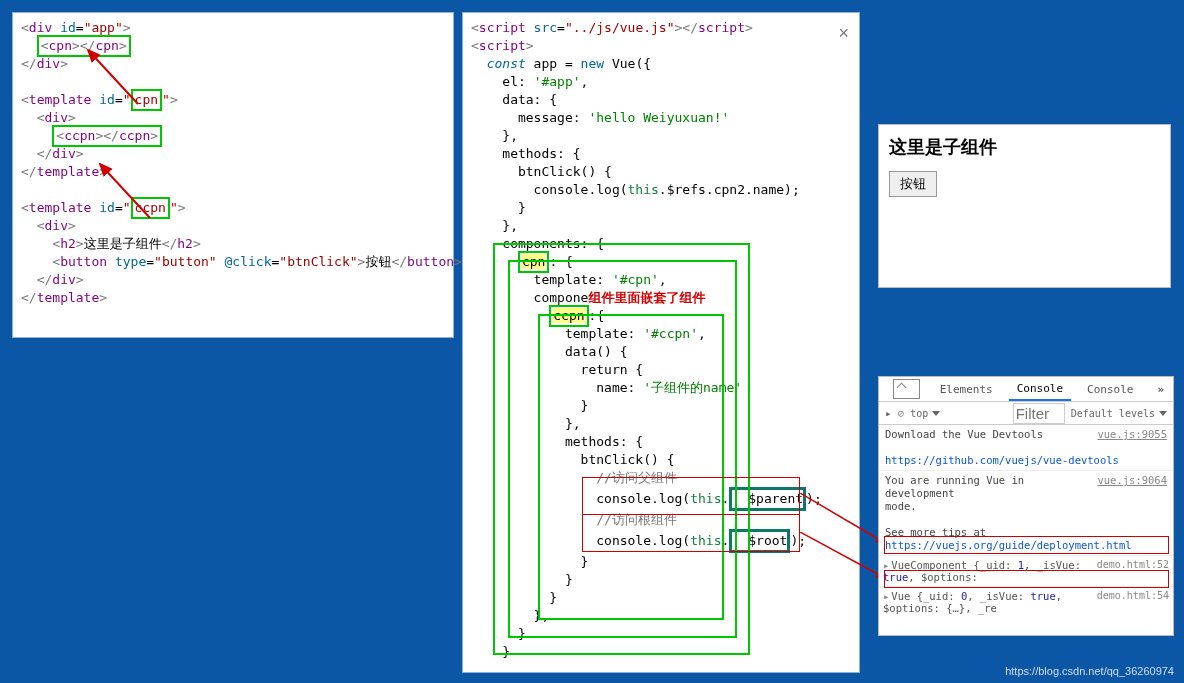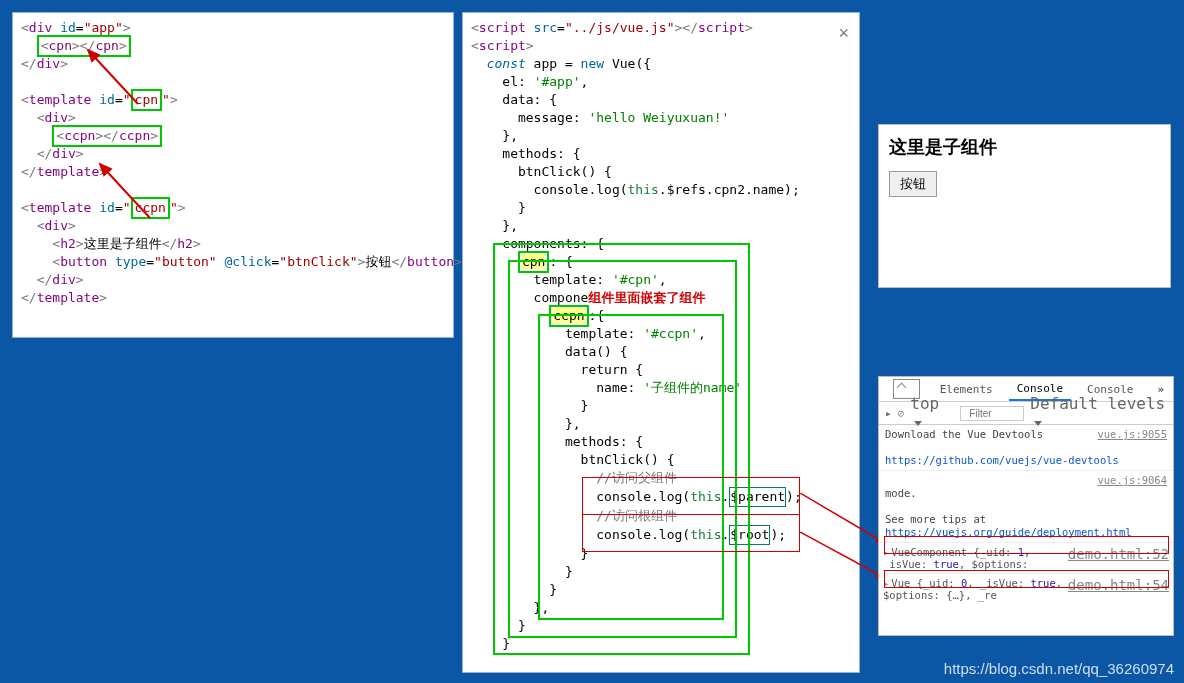--- a/index.html
+++ b/index.html
@@ -7,50 +7,50 @@
   .code{white-space:pre;line-height:18px;padding:6px 8px;color:#000}
   
   .p{color:#7f007f}   
   .b{color:#006699}   
   .g{color:#008000}   
   .r{color:#a00000}   
   .gr{color:#7a7a7a}
   .tealit{color:#15803d;}
   .redov{color:#d00000;font-weight:bold}
   .box-g{border:2px solid #00c800;display:inline-block;padding:0 2px;margin:-2px 0}
-  .box-r{border:1px solid #0f766e;display:inline-block;}
+  .box-r{border:3px solid #0f766e;display:inline-block;padding-left:16px;}
   .bigbox{position:absolute;border:2px solid #00c800;box-sizing:border-box;pointer-events:none}
   .redbox{position:absolute;border:1px solid #d00000;box-sizing:border-box;pointer-events:none}
   
   #left.panel{left:12px;top:12px;width:442px;height:326px}
   
   #mid.panel{left:462px;top:12px;width:398px;height:661px}
   
   #app.panel{left:878px;top:124px;width:293px;height:164px;border:1px solid #bbb;padding:10px;color:#000;font-family:Arial,'Microsoft YaHei',sans-serif}
   #app h2{margin:0 0 12px 0;font-size:18px;font-weight:bold}
   #app button{font-size:13px;padding:3px 10px;background:#efefef;border:1px solid #999}
   
   #dev.panel{left:878px;top:376px;width:296px;height:260px;border:1px solid #bbb;font-size:11px;color:#444}
   #dev .tabs{height:24px;border-bottom:1px solid #ccc;display:flex;align-items:center;padding-left:14px;gap:8px}
   #dev .tabs span{padding:4px 8px;color:#555}
   #dev .tabs .active{color:#000;border-bottom:2px solid #1a73e8}
   #dev .sub{height:22px;border-bottom:1px solid #ccc;display:flex;align-items:center;padding:0 6px;gap:6px;color:#666}
-  #dev .sub input{width:46px;font-size:10px;border:1px solid #ccc;padding:1px 8px}
-  #dev .sub .dd{font-size:16px}
+  #dev .sub input{width:46px;font-size:15px;border:1px solid #ccc;padding:1px 2px}
+  #dev .sub .dd{font-size:10px}
   #dev .sub .stop{color:#888}
   #dev .log{padding:3px 6px;line-height:13px;font-family:Menlo,Consolas,monospace;font-size:10.5px}
   #dev .log a{color:#0b57d0;}
   #dev .log .side{float:right;color:#888;text-decoration:underline}
   #dev .row{border-top:1px solid #eee;padding:3px 4px;font-family:Menlo,Consolas,monospace;font-size:10.5px;color:#333}
   #dev .row .arr{color:#888;margin-right:2px}
   #dev .row .it{color:#555}
   #dev .row .blue{color:#1a1aa6}
   #dev .row .num{color:#1a1aa6}
-  #dev .row .side{float:right;color:#888;text-decoration:underline;font-size:14px}
-  .watermark{position:absolute;right:10px;bottom:6px;color:#d0def0;font-size:15px;font-family:Arial,sans-serif}
+  #dev .row .side{float:right;color:#888;font-size:10px}
+  .watermark{position:absolute;right:10px;bottom:6px;color:#d0def0;font-size:11px;font-family:Arial,sans-serif}
   .close-x{position:absolute;top:10px;right:10px;font-size:18px;color:#777;cursor:pointer;font-family:Arial}
   .inspect-ic{display:inline-block;width:10px;height:10px;border:1px solid #888;position:relative;margin-right:4px}
   .inspect-ic:after{content:"";position:absolute;left:4px;top:4px;width:6px;height:6px;border-left:1px solid #888;border-top:1px solid #888;transform:rotate(45deg)}
   .chev{display:inline-block;width:0;height:0;border-left:4px solid transparent;border-right:4px solid transparent;border-top:5px solid #666;margin-left:4px;vertical-align:middle}
   .more{font-weight:bold;letter-spacing:1px}
   .line-arrow{position:absolute;pointer-events:none}
 </style>
 </head>
 <body>
 
@@ -165,21 +165,21 @@
     <span class="dd"><span>Default levels</span><span class="chev"></span></span>
   </div>
   <div class="log">
     <span class="side">vue.js:9055</span>
     <span>Download the Vue Devtools</span><br>
     <br>
     <a>https://github.com/vuejs/vue-devtools</a>
   </div>
   <div class="log" style="border-top:1px solid #eee">
     <span class="side">vue.js:9064</span>
-    <br>
+    <span>You are running Vue in development</span><br>
     <span>mode.</span><br>
     <br>
     <span>See more tips at </span><a>https://vuejs.org/guide/deployment.html</a>
   </div>
   <div class="row">
     <span class="side">demo.html:52</span>
     <span class="arr">▸</span><span class="it">VueComponent </span><span class="it">{_uid: </span><span class="num">1</span><span class="it">, _isVue: </span><span class="blue">true</span><span class="it">, $options:</span>
   </div>
   <div class="row">
     <span class="side">demo.html:54</span>

